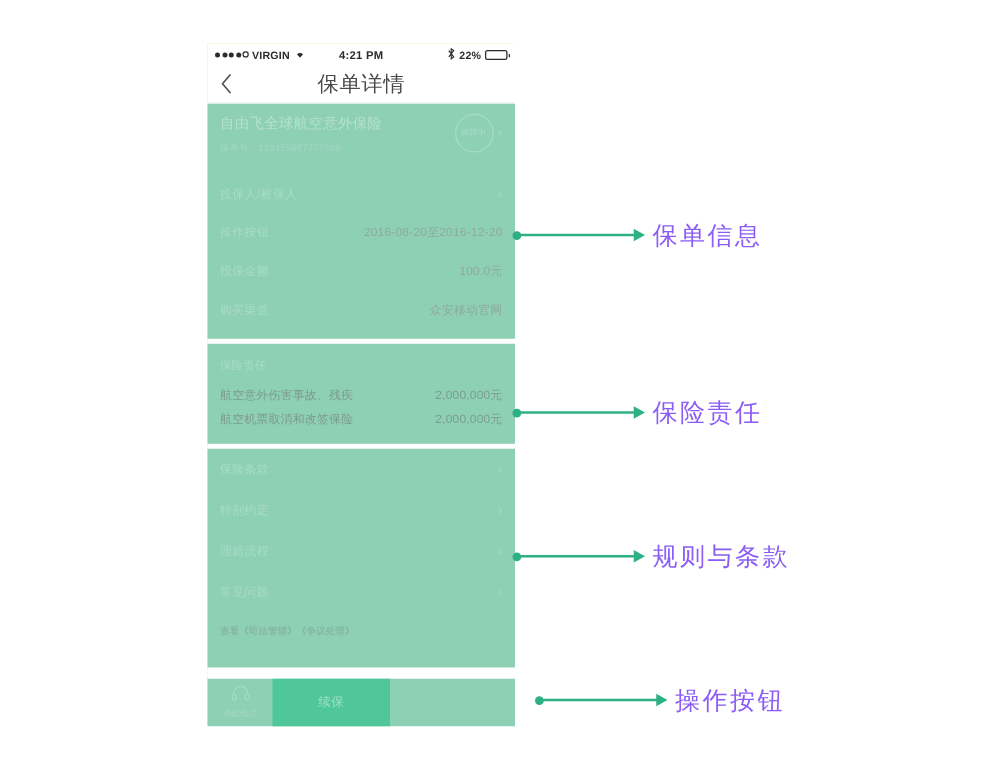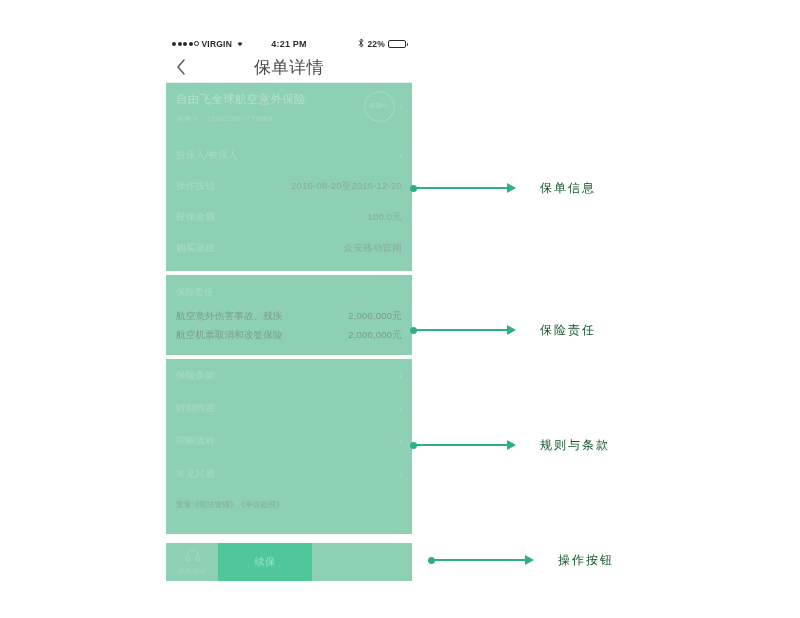--- a/index.html
+++ b/index.html
@@ -280,23 +280,23 @@
     margin-left: -1px;
   }
   .anno-head {
     width: 0; height: 0;
     border-top: 5.5px solid transparent;
     border-bottom: 5.5px solid transparent;
     border-left: 9px solid #2eb086;
     margin-left: -1px;
   }
   .anno-label {
-    margin-left: 24px;
-    font-size: 12px;
-    color: #14532d;
+    margin-left: 6px;
+    font-size: 20px;
+    color: #8b5cf6;
     letter-spacing: 2px;
     white-space: nowrap;
   }
 </style>
 </head>
 <body>
 
 <div class="phone">
 
   <div class="statusbar">

